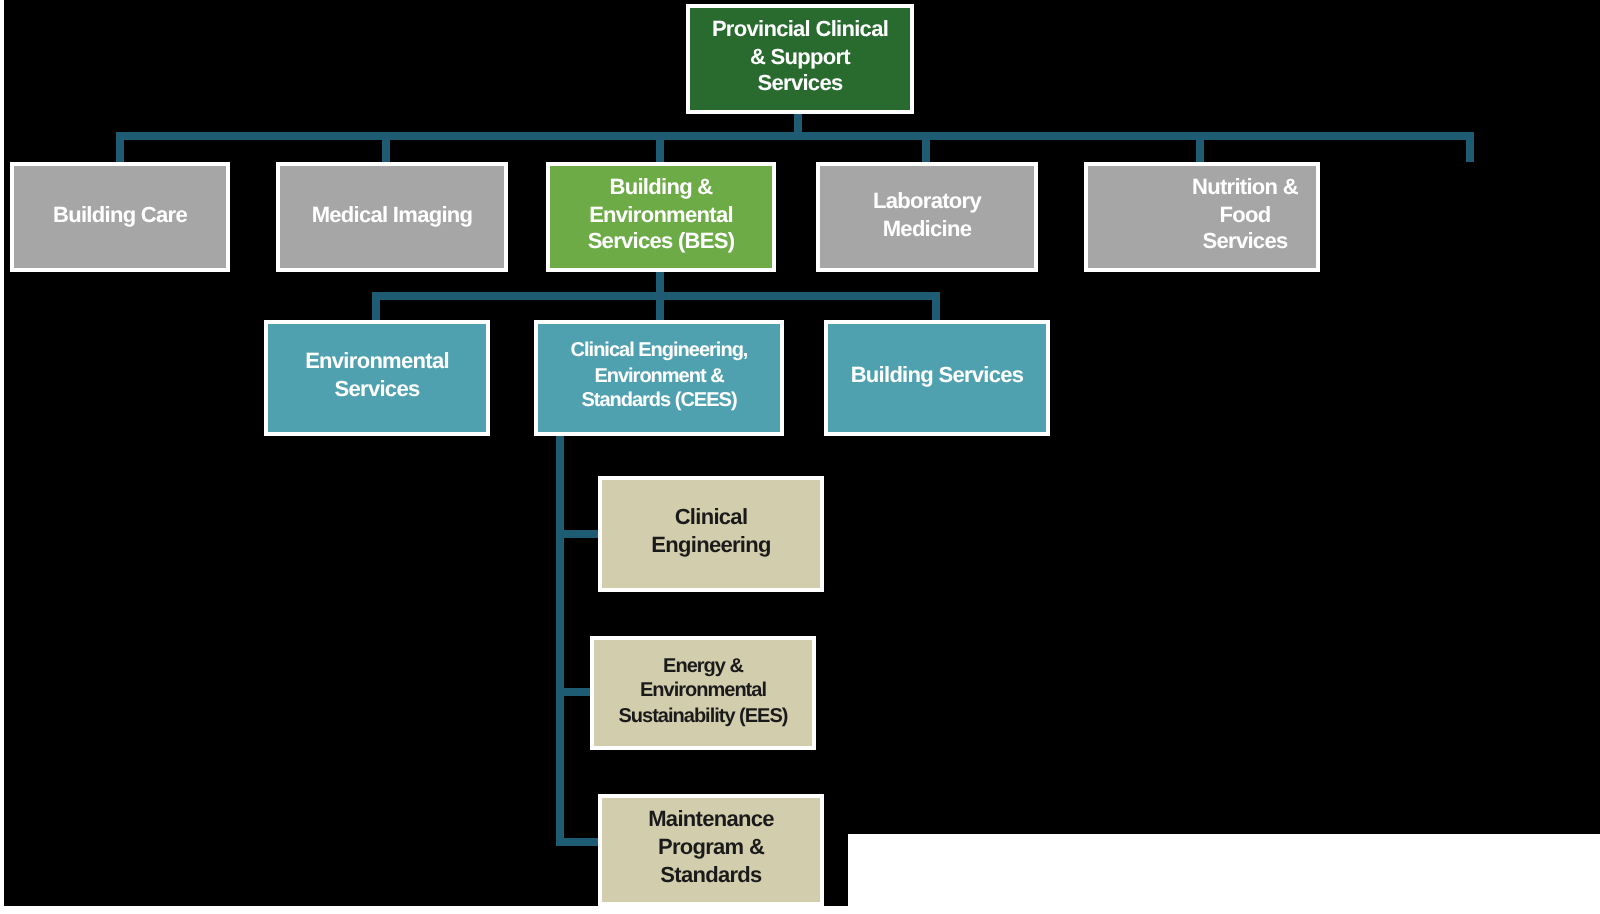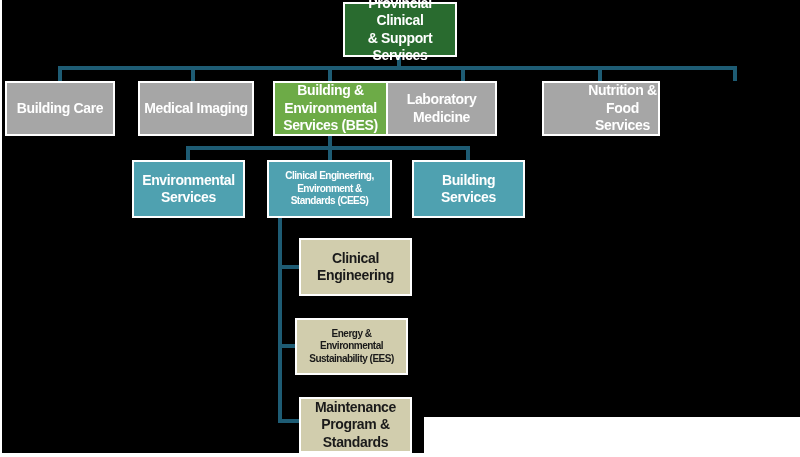--- a/index.html
+++ b/index.html
@@ -15,21 +15,21 @@
   .connector { position: absolute; background: var(--connector, #1e5c74); }
   .node {
     position: absolute;
     box-sizing: border-box;
     border: 2px solid var(--box-border, #ffffff);
     display: flex;
     align-items: center;
     justify-content: center;
     text-align: center;
     font-weight: bold;
-    font-size: 14px;
+    font-size: 11px;
     letter-spacing: -0.35px;
     line-height: 1.25;
     color: var(--text-light, #ffffff);
   }
   .node--xs { font-size: 10px; letter-spacing: -0.5px; }
   .node__label { white-space: pre-line; width: 100%; }
   .node--root  { background: var(--root-green, #296b2f); }
   .node--gray  { background: var(--sibling-gray, #a6a6a6); }
   .node--green { background: var(--highlight-green, #6dab47); }
   .node--teal  { background: var(--teal, #4fa1b0); }
@@ -73,21 +73,21 @@
     <span class="node__label">Building Care</span>
   </div>
   <div class="node node--gray" style="left:138px; top:81px; width:116px; height:55px;">
     <span class="node__label">Medical Imaging</span>
   </div>
   <div class="node node--green" style="left:273px; top:81px; width:115px; height:55px;">
     <span class="node__label">Building &amp;
 Environmental
 Services (BES)</span>
   </div>
-  <div class="node node--gray" style="left:386px; top:81px; width:111px; height:55px;">
+  <div class="node node--gray" style="left:408px; top:81px; width:111px; height:55px;">
     <span class="node__label">Laboratory
 Medicine</span>
   </div>
   <div class="node node--gray" style="left:542px; top:81px; width:118px; height:55px;padding-left:43px;">
     <span class="node__label">Nutrition &amp; Food
 Services</span>
   </div>
 
   <div class="node node--teal" style="left:132px; top:160px; width:113px; height:58px;">
     <span class="node__label">Environmental

